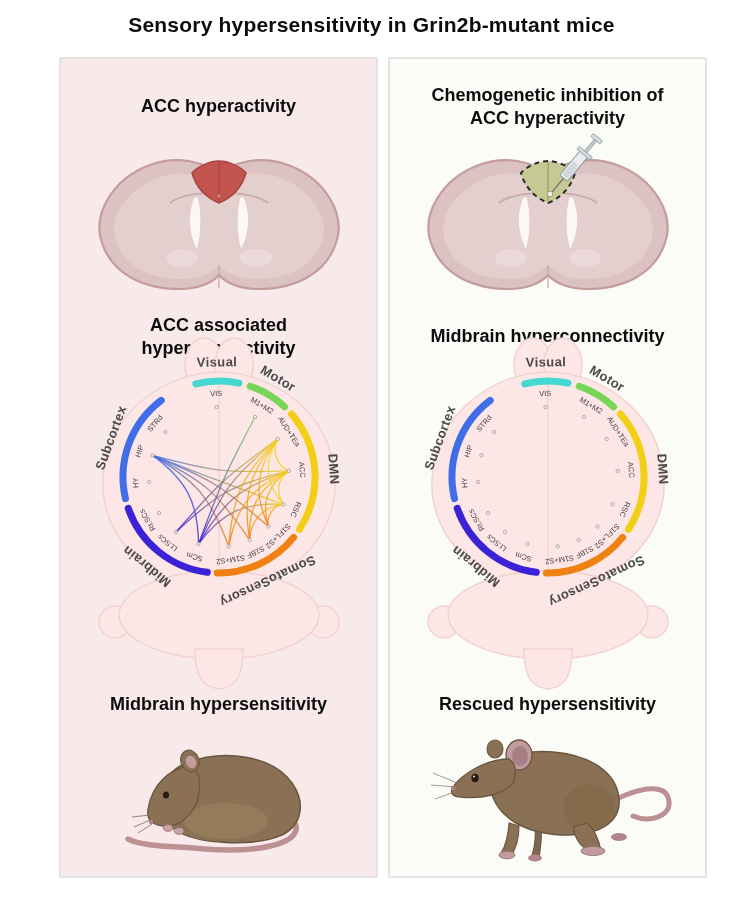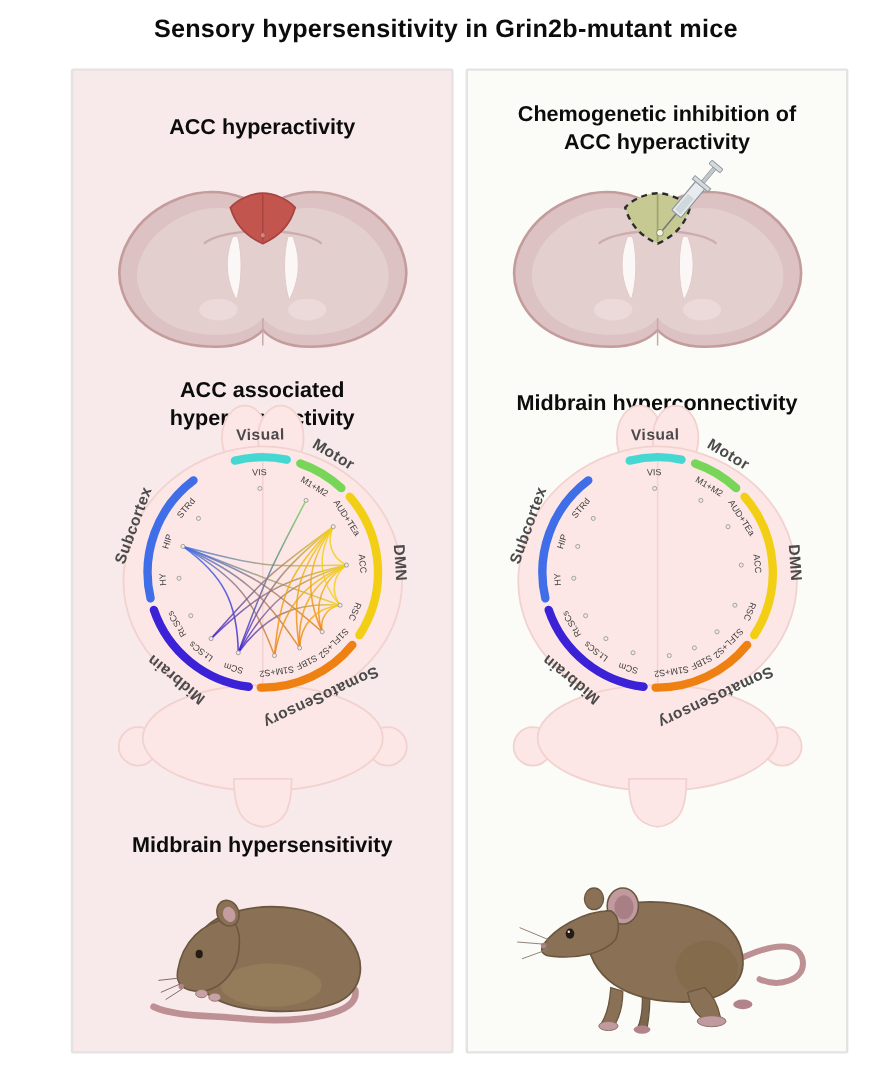--- a/index.html
+++ b/index.html
@@ -320,20 +320,21 @@
             <circle cx="80.1705164818123" cy="154.8829531620888" r="1.7" fill="#eeeae8" stroke="#979390" stroke-width="0.7"></circle>
             <text transform="translate(67.20218382843458,155.78978732076243) rotate(266)" text-anchor="middle" dominant-baseline="middle" font-size="7.5px" font-weight="500" fill="#3f3f3f" font-family="&quot;Liberation Sans&quot;,sans-serif">HY</text>
             <circle cx="83.42604385933926" cy="128.36881039375365" r="1.7" fill="#eeeae8" stroke="#979390" stroke-width="0.7"></circle>
             <text transform="translate(71.06230914750226,124.35158946687935) rotate(288)" text-anchor="middle" dominant-baseline="middle" font-size="7.5px" font-weight="500" fill="#3f3f3f" font-family="&quot;Liberation Sans&quot;,sans-serif">HIP</text>
             <circle cx="96.37688898167154" cy="105.00486732194224" r="1.7" fill="#eeeae8" stroke="#979390" stroke-width="0.7"></circle>
             <text transform="translate(86.41831122112482,96.64862839601724) rotate(310)" text-anchor="middle" dominant-baseline="middle" font-size="7.5px" font-weight="500" fill="#3f3f3f" font-family="&quot;Liberation Sans&quot;,sans-serif">STRd</text>
           </g>
       </svg>
     </div>
 
+    <div class="sec-title t3">Rescued hypersensitivity</div>
 
     <div class="mouse-wrap">
       <svg width="250" height="140" viewBox="0 0 250 140">
         <path d="M182,80 C222,58 244,60 246,76 C248,92 226,98 210,91" fill="none" stroke-width="5" stroke-linecap="round" stroke="#bd9094"></path>
         <ellipse cx="196" cy="112" rx="8" ry="4" fill="#b2848a"></ellipse>
         <path d="M112,100 C113,114 111,126 108,132 L116,133 C118,122 119,108 118,100 Z" fill="#7a674d" stroke="#63513c" stroke-width="1"></path>
         <ellipse cx="112" cy="133" rx="7" ry="3.5" fill="#b2848a"></ellipse>
         <path d="M66,58 C64,36 96,24 130,27 C168,30 194,48 196,74 C198,97 176,110 146,110 C110,110 72,98 66,58 Z" stroke-width="1.5" fill="#8a7156" stroke="#6b573f"></path>
         <ellipse cx="166" cy="82" rx="26" ry="23" fill="#79653f" opacity="0.4"></ellipse>
         <path d="M150,102 C152,114 158,122 166,126 L178,126 C176,114 171,104 164,98 Z" stroke-width="1.1" fill="#8a7156" stroke="#6b573f"></path>

